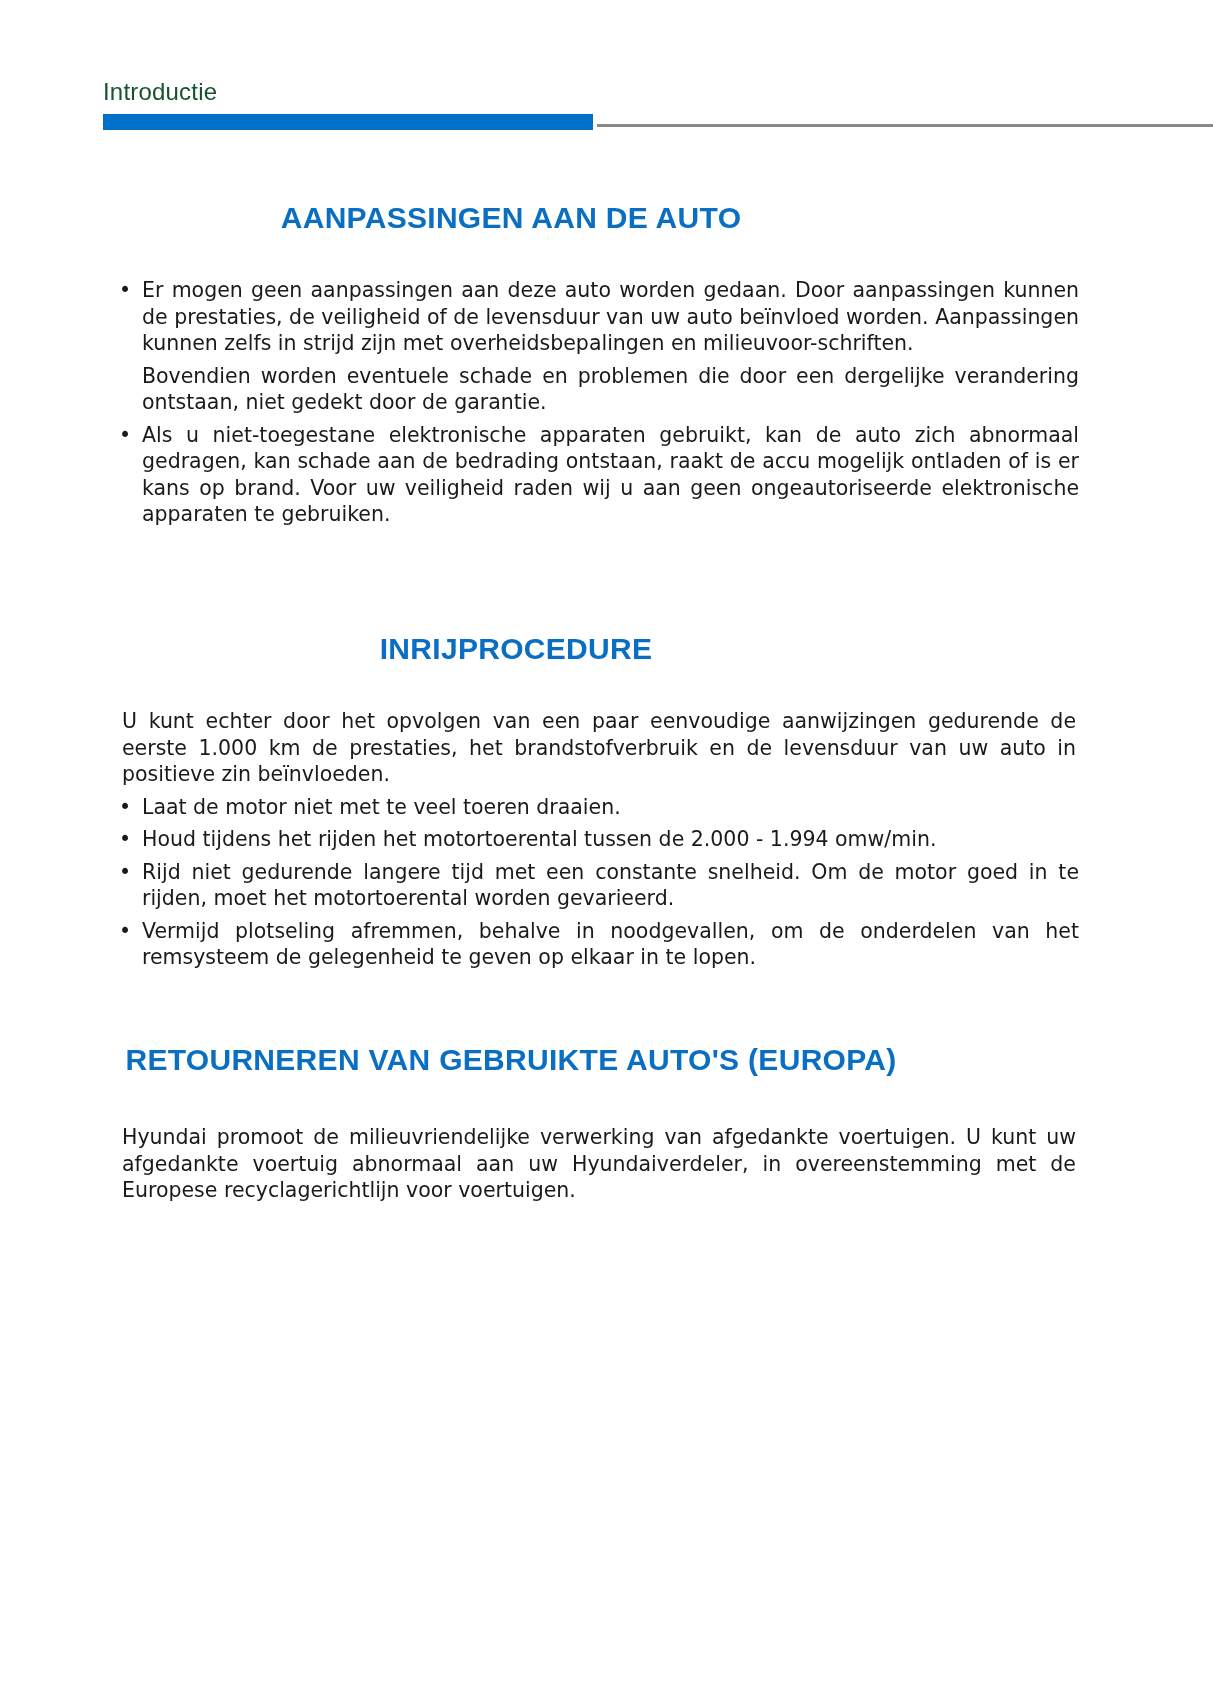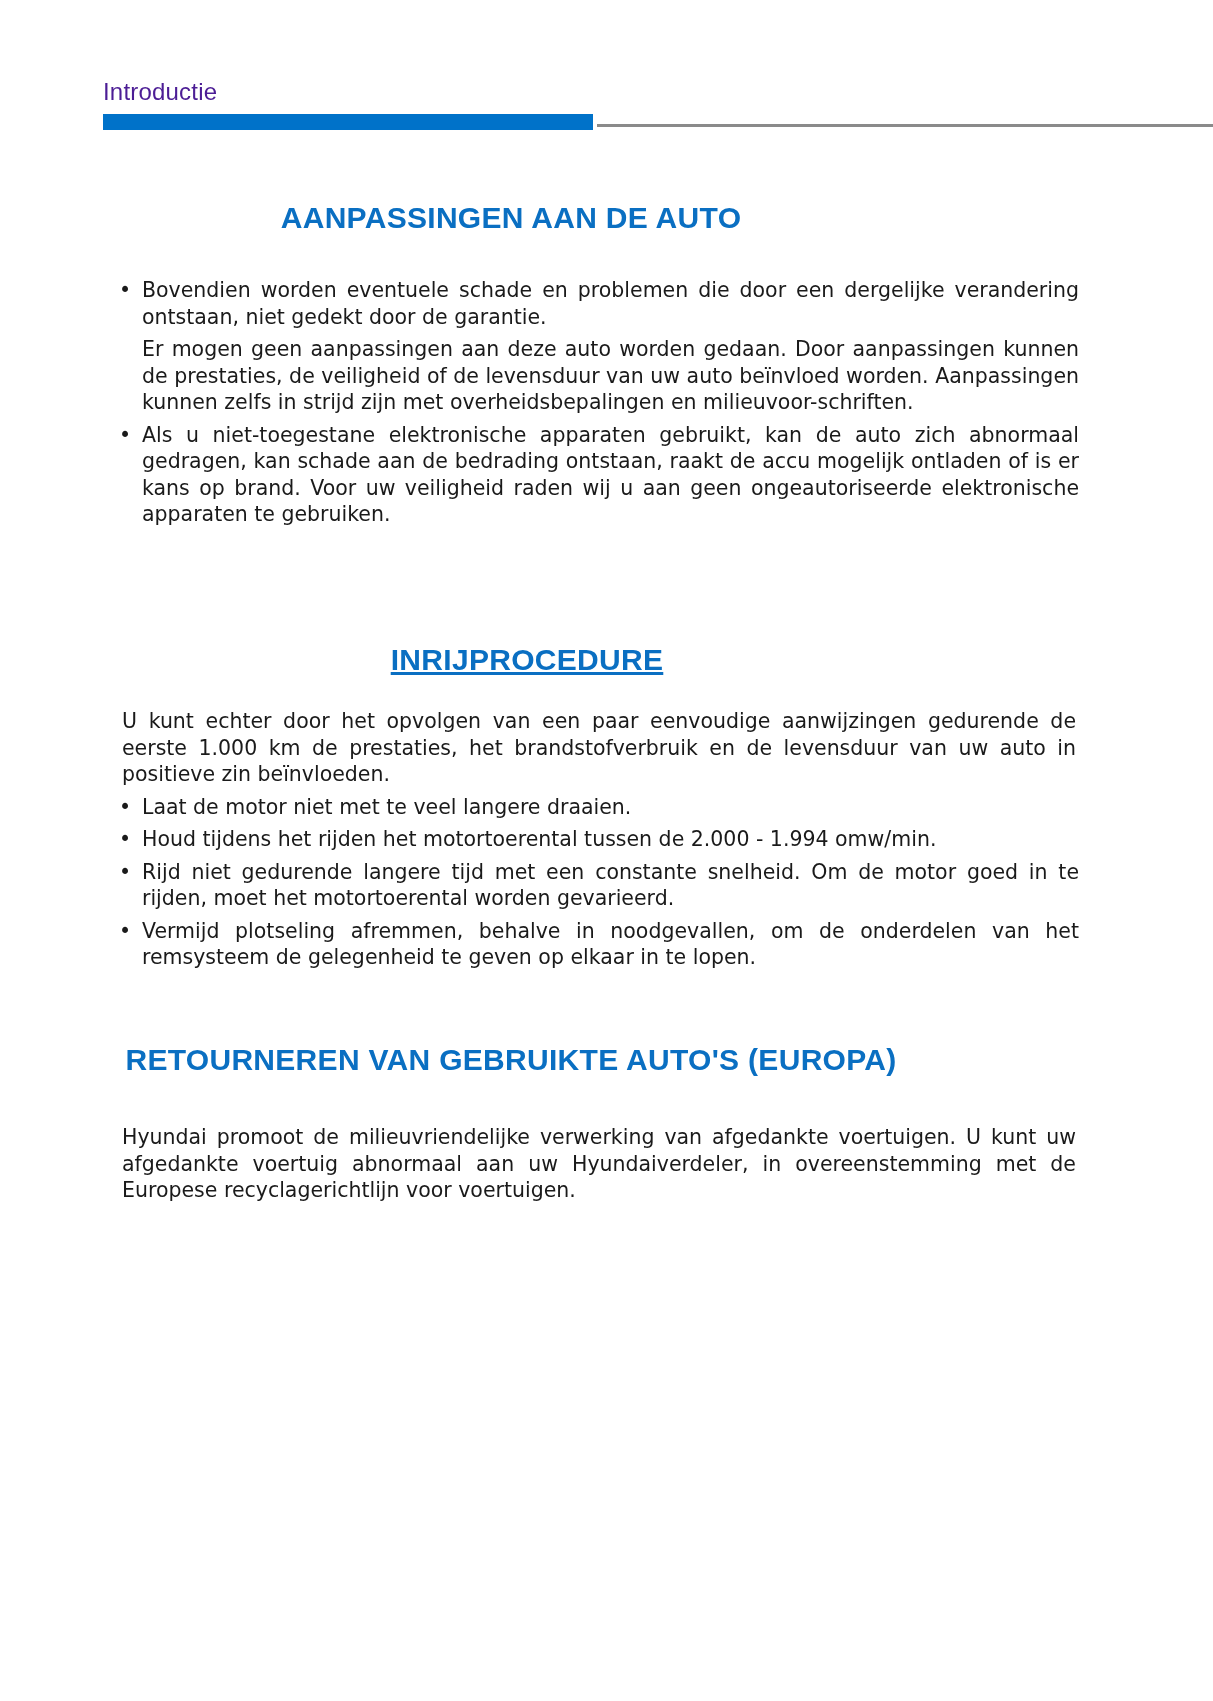--- a/index.html
+++ b/index.html
@@ -14,21 +14,21 @@
       overflow: hidden;
       font-family: "DejaVu Sans", sans-serif;
       color: #1a1a1a;
     }
     .header-label {
       position: absolute;
       left: 103px;
       top: 78px;
       font-family: "Liberation Sans", sans-serif;
       font-size: 24px;
-      color: #4c1d95;
+      color: #14532d;
       letter-spacing: 0.2px;
     }
     .header-bar {
       position: absolute;
       left: 103px;
       top: 114px;
       width: 490px;
       height: 16px;
       background: #0072c9;
     }
@@ -92,37 +92,37 @@
 
 <div class="header-label">Introductie</div>
 <div class="header-bar"></div>
 <div class="header-rule"></div>
 
 <h2 class="section-title" style="top:201px;margin:0;">AANPASSINGEN AAN DE AUTO</h2>
 <div class="text-block" style="top:277px;">
   <ul class="bullet-list">
     <li class="bullet-item">
       <span class="bullet">•</span>
+      <p>Er mogen geen aanpassingen aan deze auto worden gedaan. Door aanpassingen kunnen de prestaties, de veiligheid of de levensduur van uw auto beïnvloed worden. Aanpassingen kunnen zelfs in strijd zijn met overheidsbepalingen en milieuvoor-schriften.</p>
       <p>Bovendien worden eventuele schade en problemen die door een dergelijke verandering ontstaan, niet gedekt door de garantie.</p>
-      <p>Er mogen geen aanpassingen aan deze auto worden gedaan. Door aanpassingen kunnen de prestaties, de veiligheid of de levensduur van uw auto beïnvloed worden. Aanpassingen kunnen zelfs in strijd zijn met overheidsbepalingen en milieuvoor-schriften.</p>
     </li>
     <li class="bullet-item">
       <span class="bullet">•</span>
       <p>Als u niet-toegestane elektronische apparaten gebruikt, kan de auto zich abnormaal gedragen, kan schade aan de bedrading ontstaan, raakt de accu mogelijk ontladen of is er kans op brand. Voor uw veiligheid raden wij u aan geen ongeautoriseerde elektronische apparaten te gebruiken.</p>
     </li>
   </ul>
 </div>
 
-<h2 class="section-title" style="top:627px;margin:16px;text-decoration:underline;">INRIJPROCEDURE</h2>
+<h2 class="section-title" style="top:627px;margin:5px;">INRIJPROCEDURE</h2>
 <div class="text-block" style="top:705px;">
   <p class="para" style="margin-bottom:6px;">U kunt echter door het opvolgen van een paar eenvoudige aanwijzingen gedurende de eerste 1.000 km de prestaties, het brandstofverbruik en de levensduur van uw auto in positieve zin beïnvloeden.</p>
   <ul class="bullet-list">
     <li class="bullet-item">
       <span class="bullet">•</span>
-      <p>Laat de motor niet met te veel langere draaien.</p>
+      <p>Laat de motor niet met te veel toeren draaien.</p>
     </li>
     <li class="bullet-item">
       <span class="bullet">•</span>
       <p>Houd tijdens het rijden het motortoerental tussen de 2.000 - 1.994 omw/min.</p>
     </li>
     <li class="bullet-item">
       <span class="bullet">•</span>
       <p>Rijd niet gedurende langere tijd met een constante snelheid. Om de motor goed in te rijden, moet het motortoerental worden gevarieerd.</p>
     </li>
     <li class="bullet-item">

